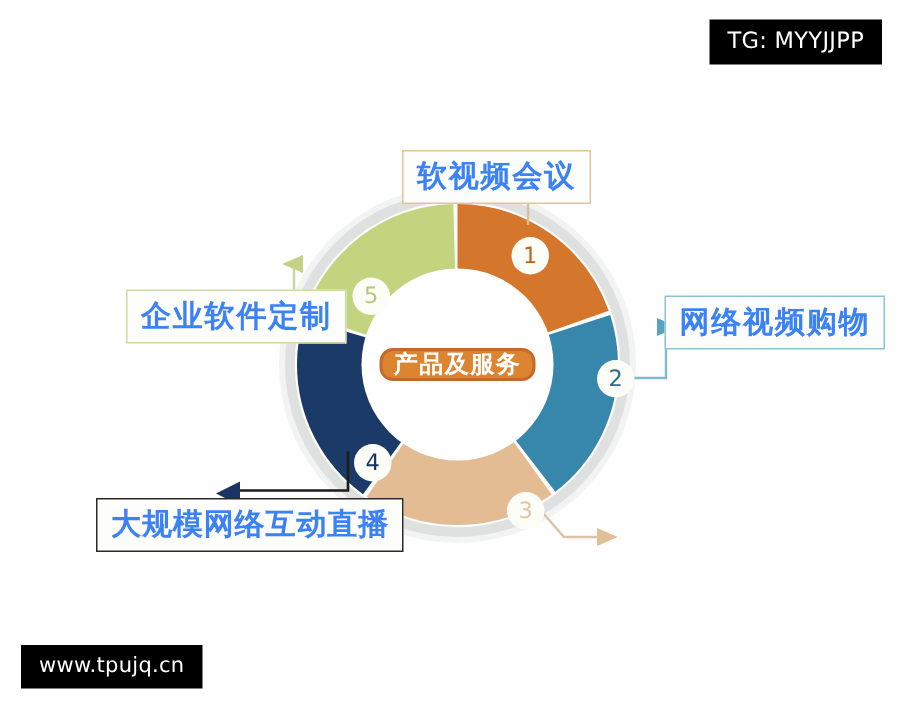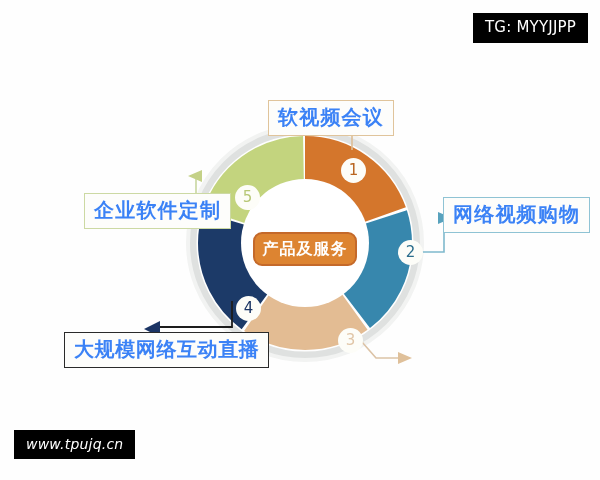--- a/index.html
+++ b/index.html
@@ -34,39 +34,38 @@
     white-space: nowrap;
   }
   #watermark-top-right {
     top: 13px;
     right: 12px;
   }
   #watermark-bottom-left {
     left: 14px;
     bottom: 21px;
     font-size: 14px;
-    font-style: italic;
   }
 
   
   #donut-layer {
     position: absolute;
     left: 0;
     top: 0;
     width: 600px;
     height: 480px;
   }
 
   
   #center-pill {
     position: absolute;
     left: 253px;
     top: 232px;
     width: 104px;
-    height: 34px;
+    height: 22px;
     box-sizing: border-box;
     background: #dd8431;
     border: 2px solid #c4692a;
     border-radius: 9px;
     display: flex;
     align-items: center;
     justify-content: center;
   }
   #center-pill span {
     color: #ffffff;

